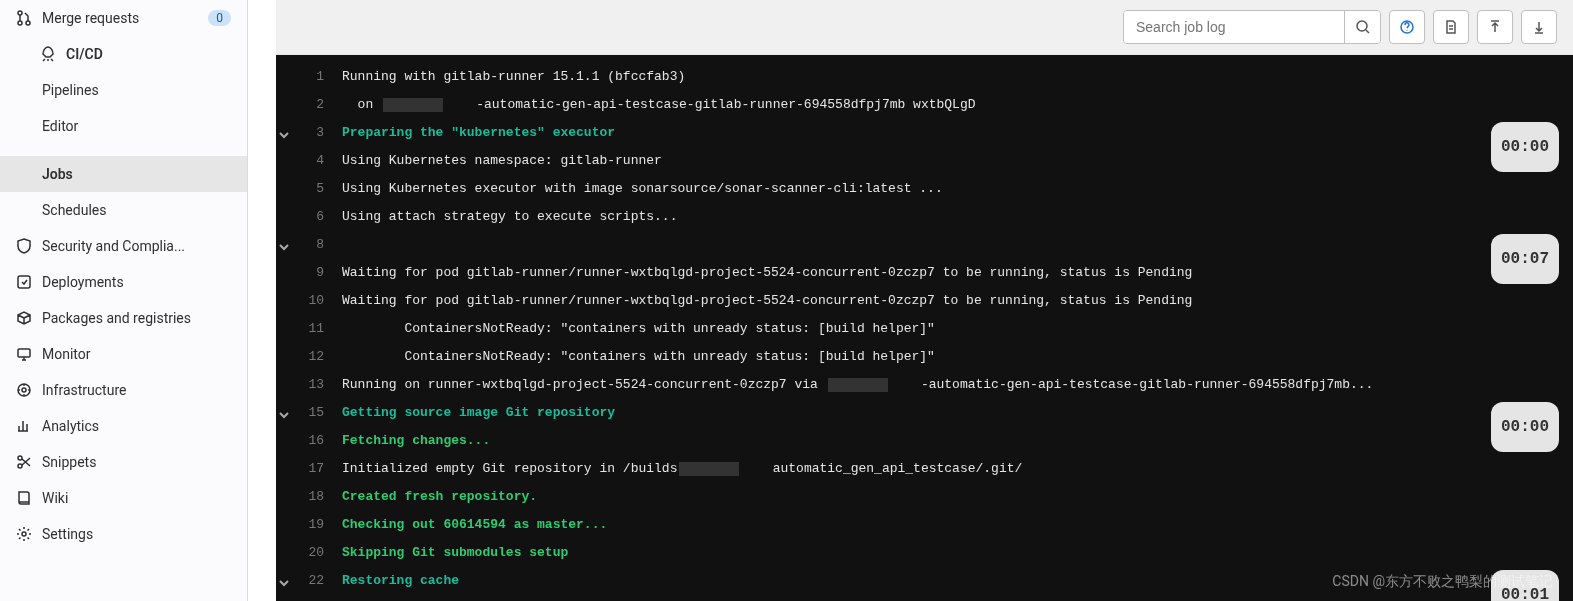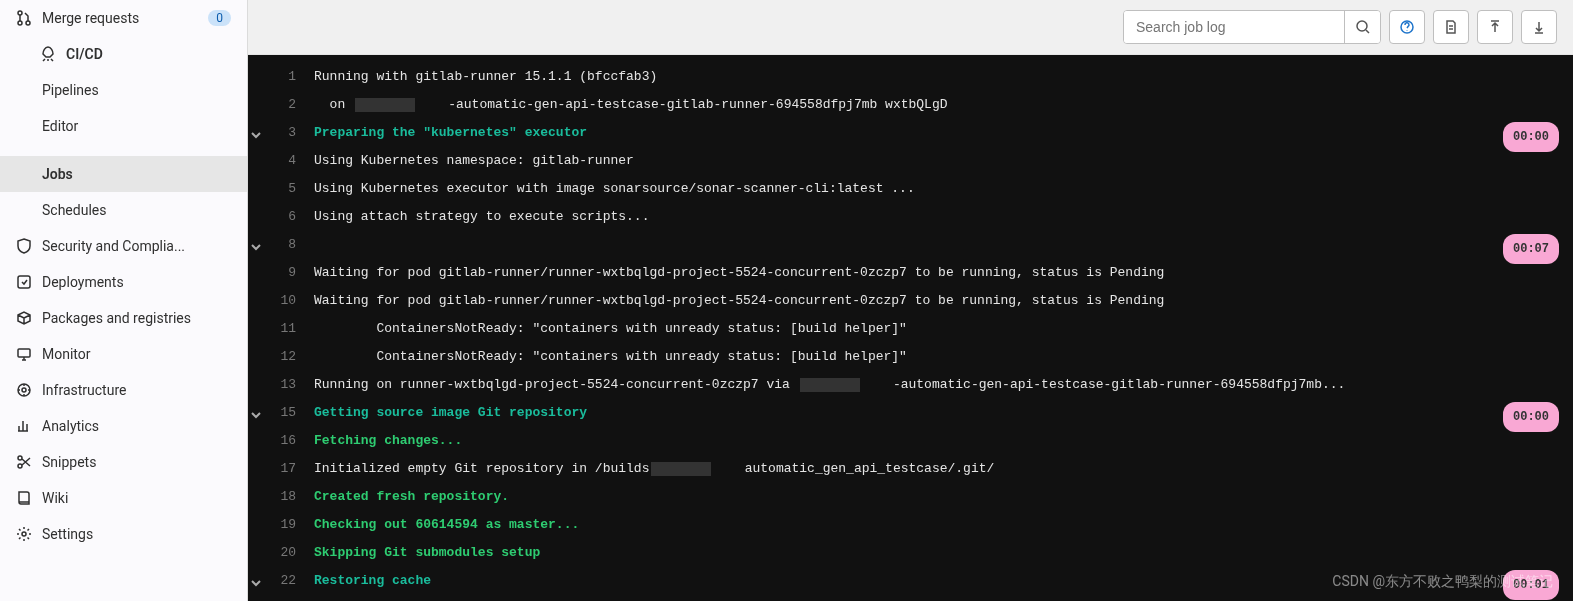--- a/index.html
+++ b/index.html
@@ -6,35 +6,35 @@
     body { font-family: -apple-system, BlinkMacSystemFont, "Segoe UI", Roboto, sans-serif; font-size: 14px; color: #303030; overflow: hidden; }
     .layout { display: flex; width: 1573px; height: 601px; }
     .sidebar { width: 248px; flex-shrink: 0; background: #fbfafd; border-right: 1px solid #dbdbdb; padding: 0 0; overflow-y: auto; }
     .nav-item { display: flex; align-items: center; padding: 10px 16px; color: #303030; cursor: pointer; gap: 10px; }
     .nav-item .icon { width: 16px; height: 16px; display: flex; align-items: center; justify-content: center; flex-shrink: 0; }
     .nav-item .label { flex: 1; }
     .nav-sub { padding-left: 42px; }
     .nav-sub.active { background: #e6e6e6; font-weight: 600; margin-top: 12px; }
     .badge { background: #cbe2f9; color: #0b5cad; border-radius: 10px; padding: 1px 8px; font-size: 12px; margin-left: auto; }
     .nav-item.expanded { font-weight: 600; margin-left: 24px; }
-    .main { flex: 1; display: flex; flex-direction: column; background: #fff; overflow: hidden; }
+    .main { flex: 1; display: flex; flex-direction: column; background: #fff; overflow: hidden; margin-left: 28px; }
     .toolbar { display: flex; align-items: center; padding: 10px 16px; justify-content: flex-end; gap: 8px; background: #f0f0f0; border-bottom: 1px solid #e5e5e5; }
     .search-wrap { display: flex; border: 1px solid #bfbfbf; border-radius: 4px; overflow: hidden; background:#fff; }
     .search-input { border: none; padding: 8px 12px; width: 220px; outline: none; font-size: 14px;}
     .search-btn { border: none; border-left: 1px solid #bfbfbf; background: #fff; width: 36px; cursor: pointer; display:flex; align-items:center; justify-content:center; }
     .tool-btn { border: 1px solid #bfbfbf; background: #fff; border-radius: 4px; width: 36px; height: 34px; cursor: pointer; display: flex; align-items: center; justify-content: center; }
     .tool-btn.help svg { stroke: #1f75cb; }
     .log-area { flex: 1; background: #111; color: #e5e5e5; font-family: Menlo, Monaco, "Courier New", monospace; font-size: 13px; overflow-y: auto; padding: 8px 0 20px 0; position: relative; }
     .log-line { display: flex; align-items: flex-start; padding: 0 14px; line-height: 28px; position: relative; }
     .gutter { width: 34px; text-align: right; color: #777; margin-right: 18px; flex-shrink: 0; user-select: none; }
     .content { white-space: pre; }
     .section .content { color: #1abc9c; font-weight: bold; }
     .green .content { color: #2ecc71; font-weight: bold; }
     .toggle { position: absolute; left: 0px; top: 7px; width: 14px; color:#aaa; cursor:pointer;}
-    .duration { position: absolute; right: 14px; top: 3px; background: #f9a8d4; color:#333; border-radius: 12px; padding: 1px 10px; font-size: 12px; font-weight: bold;}
+    .duration { position: absolute; right: 14px; top: 3px; background: #e5e5e5; color:#333; border-radius: 12px; padding: 11px 10px; font-size: 16px; font-weight: bold;}
     .redact { background:#333; color:#333; display:inline-block; width:60px; height:14px; vertical-align:middle; margin:0 2px;}
     .watermark { position: fixed; bottom: 10px; right: 20px; color: rgba(255,255,255,0.5); font-size: 14px; text-align: center; }
     svg { width: 16px; height: 16px; }
   </style>
 </head>
 <body>
 
 <div class="layout">
   <aside class="sidebar">
     <div class="nav-item">

